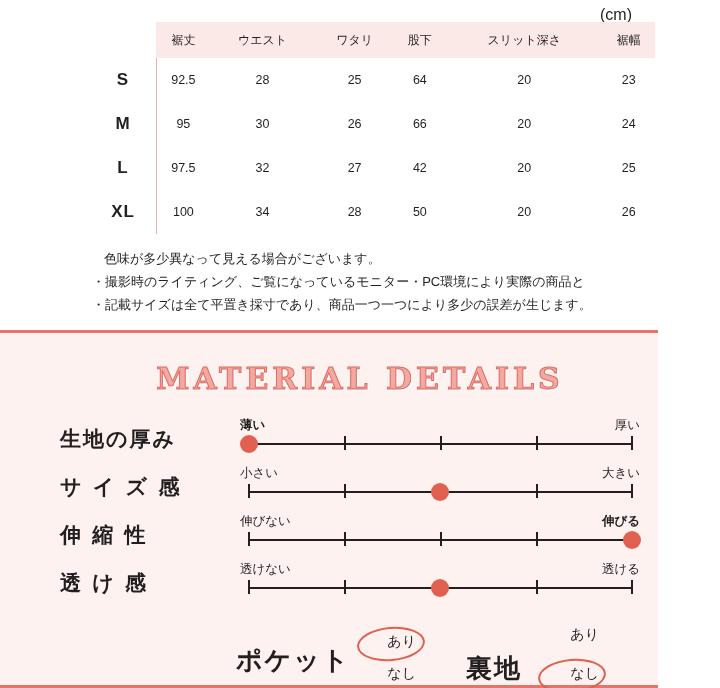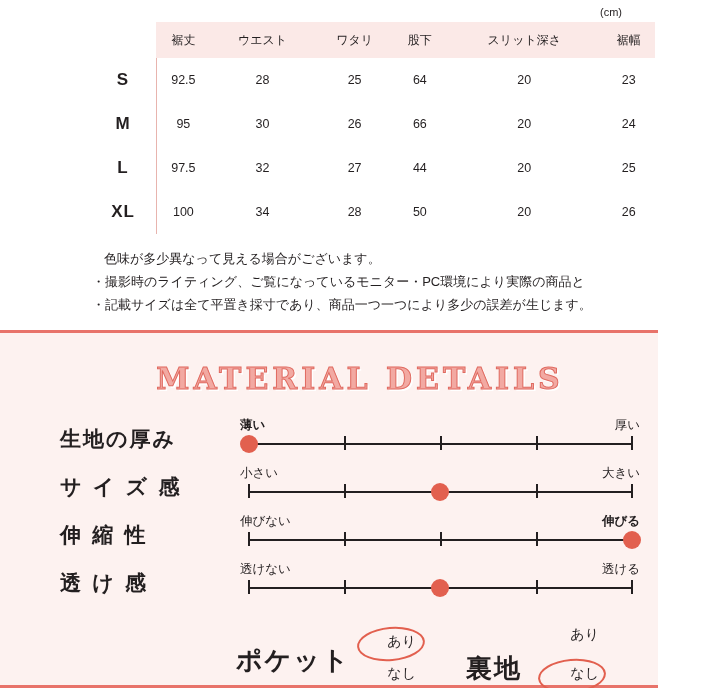--- a/index.html
+++ b/index.html
@@ -22,21 +22,21 @@
 
   
   .table-section {
     position: relative;
     padding: 0;
   }
   .unit {
     position: absolute;
     top: 6px;
     left: 600px;
-    font-size: 11px;
+    font-size: 16px;
     color: #231f20;
   }
   table.size-table {
     position: absolute;
     top: 22px;
     left: 90px;
     border-collapse: collapse;
     width: 565px;
   }
   table.size-table th,
@@ -251,21 +251,21 @@
           <td>26</td>
           <td>66</td>
           <td>20</td>
           <td>24</td>
         </tr>
         <tr>
           <td class="rowlabel">L</td>
           <td>97.5</td>
           <td>32</td>
           <td>27</td>
-          <td>44</td>
+          <td>42</td>
           <td>20</td>
           <td>25</td>
         </tr>
         <tr>
           <td class="rowlabel">XL</td>
           <td>100</td>
           <td>34</td>
           <td>28</td>
           <td>50</td>
           <td>20</td>

